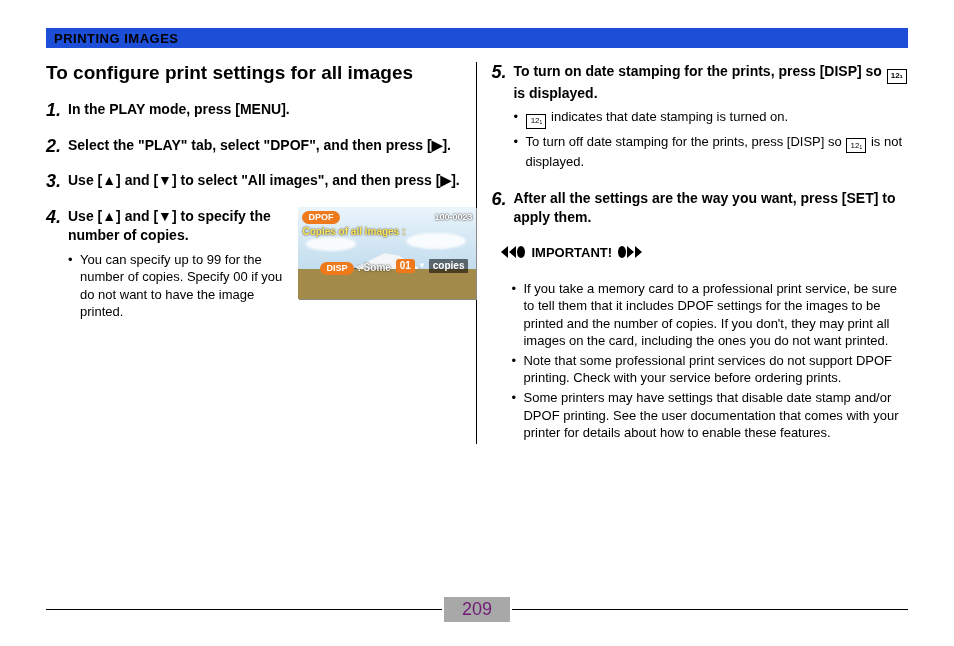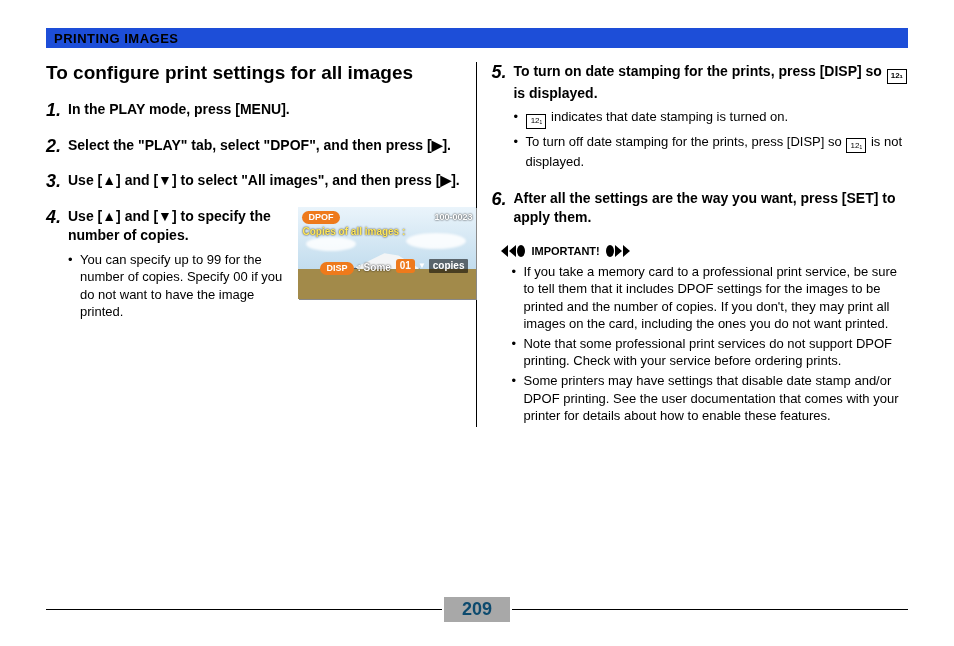--- a/index.html
+++ b/index.html
@@ -193,22 +193,22 @@
     line-height: 1;
     vertical-align: -2px;
     margin: 0 1px;
     background: #fff;
   }
   .important-hdr {
     display: flex;
     align-items: center;
     gap: 6px;
     font-weight: bold;
-    font-size: 11px;
-    margin: 18px 0 6px 10px;
+    font-size: 13px;
+    margin: 18px 0 20px 10px;
   }
   .imp-bullets {
     list-style: none;
     padding: 0;
     margin: 0 0 0 20px;
     font-size: 13px;
     line-height: 1.35;
   }
   .imp-bullets li {
     position: relative;
@@ -228,22 +228,22 @@
     bottom: 24px;
     display: flex;
     align-items: center;
   }
   .footer .rule {
     flex: 1;
     border-top: 1px solid #000;
   }
   .page-num {
     background: #a8a8a8;
-    color: #0c4a6e;
-    font-weight: bold;
+    color: #701a75;
+    font-weight: normal;
     font-size: 18px;
     padding: 2px 18px;
     margin: 0 2px;
   }
   .tri {
     display: inline-block;
     vertical-align: -2px;
   }
 </style>
 </head>

